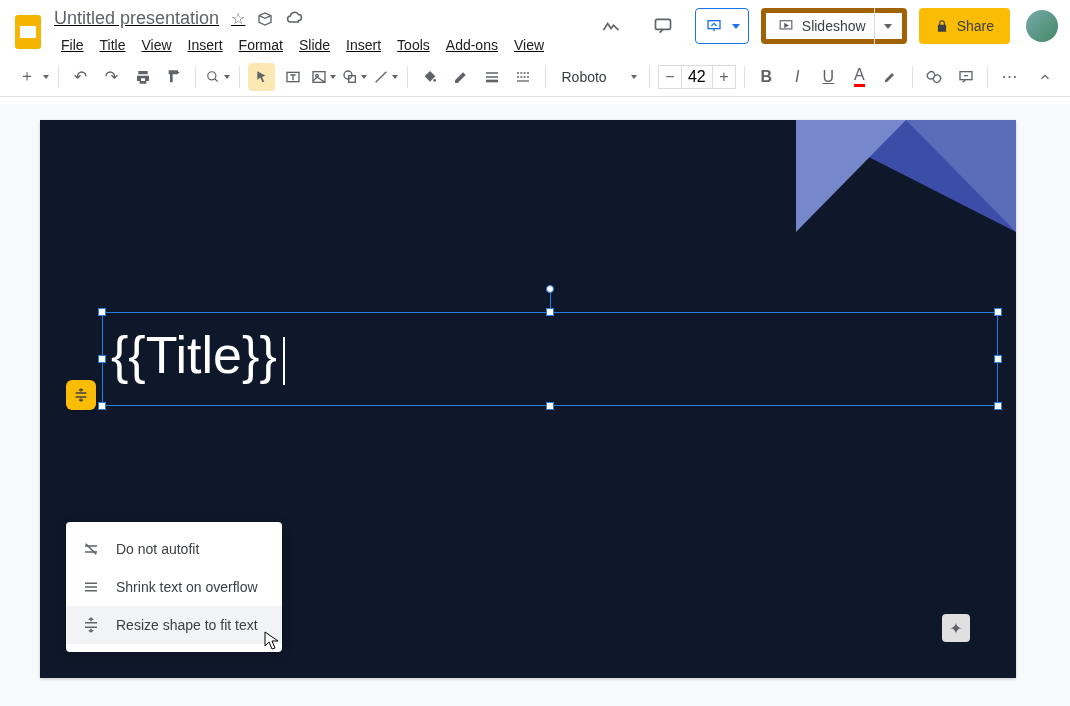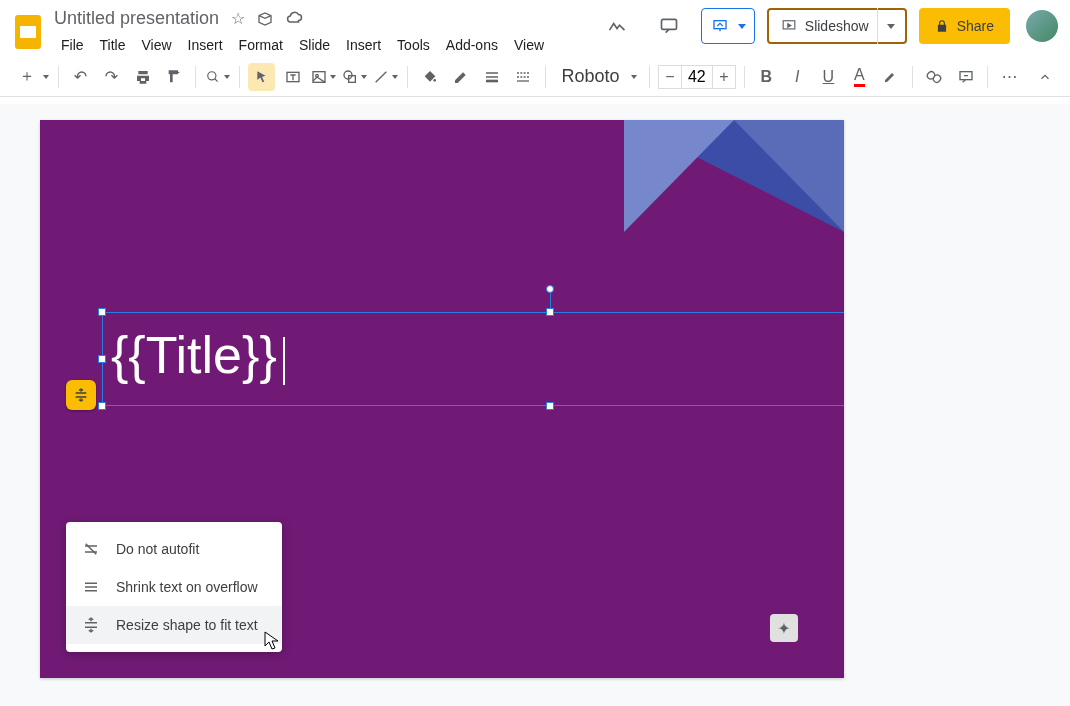--- a/index.html
+++ b/index.html
@@ -3,51 +3,51 @@
 <meta charset="utf-8">
 <style>
   * { box-sizing: border-box; margin: 0; padding: 0; font-family: "Google Sans", Arial, sans-serif; }
   body { width: 1070px; height: 706px; background: #fff; overflow: hidden; position: relative; }
 
   
   .titlebar { display: flex; align-items: flex-start; padding: 8px 12px 0 8px; }
   .logo-wrap { width: 40px; height: 48px; display:flex; align-items:center; justify-content:center; }
   .logo { width: 26px; height: 34px; background:#f4b400; border-radius:3px; position:relative; }
   .logo::before { content:""; position:absolute; top:11px; left:5px; right:5px; bottom:11px; background:#fff; }
-  .title-col { flex:1; padding-left:6px; }
+  .title-col { flex:1; padding-left:6px;text-decoration:underline; }
   .doc-title-row { display:flex; align-items:center; gap:12px; }
   .doc-title { font-size:18px; color:#5f6368; }
   .menu-bar { display:flex; gap:2px; margin-top:4px;text-align:center; }
   .menu-item { font-size:14px; color:#202124; padding:4px 7px; border-radius:4px; cursor:pointer; }
 
   .title-right { display:flex; align-items:center; gap:12px; margin-top:-2px; }
   .circ-btn { width:40px; height:40px; display:flex; align-items:center; justify-content:center; border-radius:50%; cursor:pointer; }
   .present-chip { display:flex; align-items:center; border:1px solid #dadce0; border-radius:4px; height:36px; padding:0 8px 0 10px; gap:10px; cursor:pointer;}
-  .pill-btn { border:2px solid #a16207; border-radius:4px; height:36px; display:flex; align-items:center; padding:0 12px; font-size:14px; color:#3c4043; cursor:pointer; gap:8px;}
+  .pill-btn { border:5px solid #a16207; border-radius:4px; height:36px; display:flex; align-items:center; padding:0 12px; font-size:14px; color:#3c4043; cursor:pointer; gap:8px;}
   .pill-caret { width:28px; border-left:1px solid #dadce0; height:36px; display:flex; align-items:center; justify-content:center; margin:-0 -12px 0 0;}
   .slideshow-caret { width:0;height:0;border-left:4px solid transparent;border-right:4px solid transparent;border-top:5px solid #5f6368;}
 
   .share-btn { background:#fbbc04; border-radius:4px; height:36px; padding:0 16px; display:flex; align-items:center; gap:8px; font-size:14px; color:#3c4043; cursor:pointer; font-weight:500;}
   .avatar { width:32px; height:32px; border-radius:50%; background:linear-gradient(135deg,#7aa 0%, #486 100%); margin-left:4px; }
 
   
   .toolbar { display:flex; align-items:center; height:40px; border-bottom:1px solid #e0e0e0; padding:0 12px; gap:4px; }
   .t-btn { width:28px; height:28px; display:flex; align-items:center; justify-content:center; border-radius:4px; cursor:pointer; color:#5f6368; font-size:16px;}
   .t-btn.active { background:#fce8b2; }
   .t-sep { width:1px; height:22px; background:#e0e0e0; margin:0 4px; }
   .new-slide { display:flex; align-items:center; border:1px solid transparent; border-radius:4px;}
   .t-caret { width:0;height:0;border-left:3px solid transparent;border-right:3px solid transparent;border-top:4px solid #5f6368; margin-left:2px;}
-  .font-select { width:90px; height:26px; display:flex; align-items:center; padding:0 4px 0 8px; border-radius:4px; font-size:18px; color:#3c4043; cursor:pointer; justify-content:space-between;}
+  .font-select { width:90px; height:26px; display:flex; align-items:center; padding:0 4px 0 8px; border-radius:4px; font-size:14px; color:#3c4043; cursor:pointer; justify-content:space-between;}
   .font-size-box { display:flex; align-items:center; gap:0; }
   .fs-btn { width:24px; height:24px; border:1px solid #dadce0; display:flex; align-items:center; justify-content:center; font-size:16px; color:#5f6368; cursor:pointer;}
   .fs-input { width:30px; height:24px; border:1px solid #dadce0; border-left:none; border-right:none; text-align:center; font-size:16px;}
 
   
   .workspace { position:absolute; top:104px; left:0; right:0; bottom:0; background:#f8f9fa; overflow:hidden;}
-  .slide { position:absolute; left:40px; top:16px; width:804px; height:558px; background:#701a75; box-shadow:0 1px 3px rgba(0,0,0,0.2); overflow:hidden;}
+  .slide { position:absolute; left:40px; top:16px; width:976px; height:558px; background:#0f172a; box-shadow:0 1px 3px rgba(0,0,0,0.2); overflow:hidden;}
   .tri1 { position:absolute; top:0; right:0; width:0;height:0; border-left:110px solid transparent; border-top:112px solid #5a6bb8;}
   .tri2 { position:absolute; top:0; right:0; width:0;height:0; border-left:220px solid transparent; border-top:112px solid #3b4da6;}
   .tri3 { position:absolute; top:0; right:110px; width:0;height:0; border-right:110px solid transparent; border-top:112px solid #7787cb;}
 
   .textbox { position:absolute; left:62px; top:192px; width:896px; height:94px; border:1px solid #2a7de1; }
   .textbox .handle { position:absolute; width:8px; height:8px; background:#fff; border:1px solid #2a7de1;}
   .h-tl{top:-5px;left:-5px;} .h-tr{top:-5px;right:-5px;} .h-bl{bottom:-5px;left:-5px;} .h-br{bottom:-5px;right:-5px;}
   .h-t{top:-5px;left:calc(50% - 4px);} .h-b{bottom:-5px;left:calc(50% - 4px);} .h-l{top:calc(50% - 4px);left:-5px;} .h-r{top:calc(50% - 4px);right:-5px;}
   .rot { position:absolute; top:-28px; left:calc(50% - 4px); width:8px;height:8px; border:1px solid #2a7de1; border-radius:50%; background:#fff;}
   .rot-line{position:absolute; top:-20px; left:50%; width:1px; height:16px; background:#2a7de1;}

